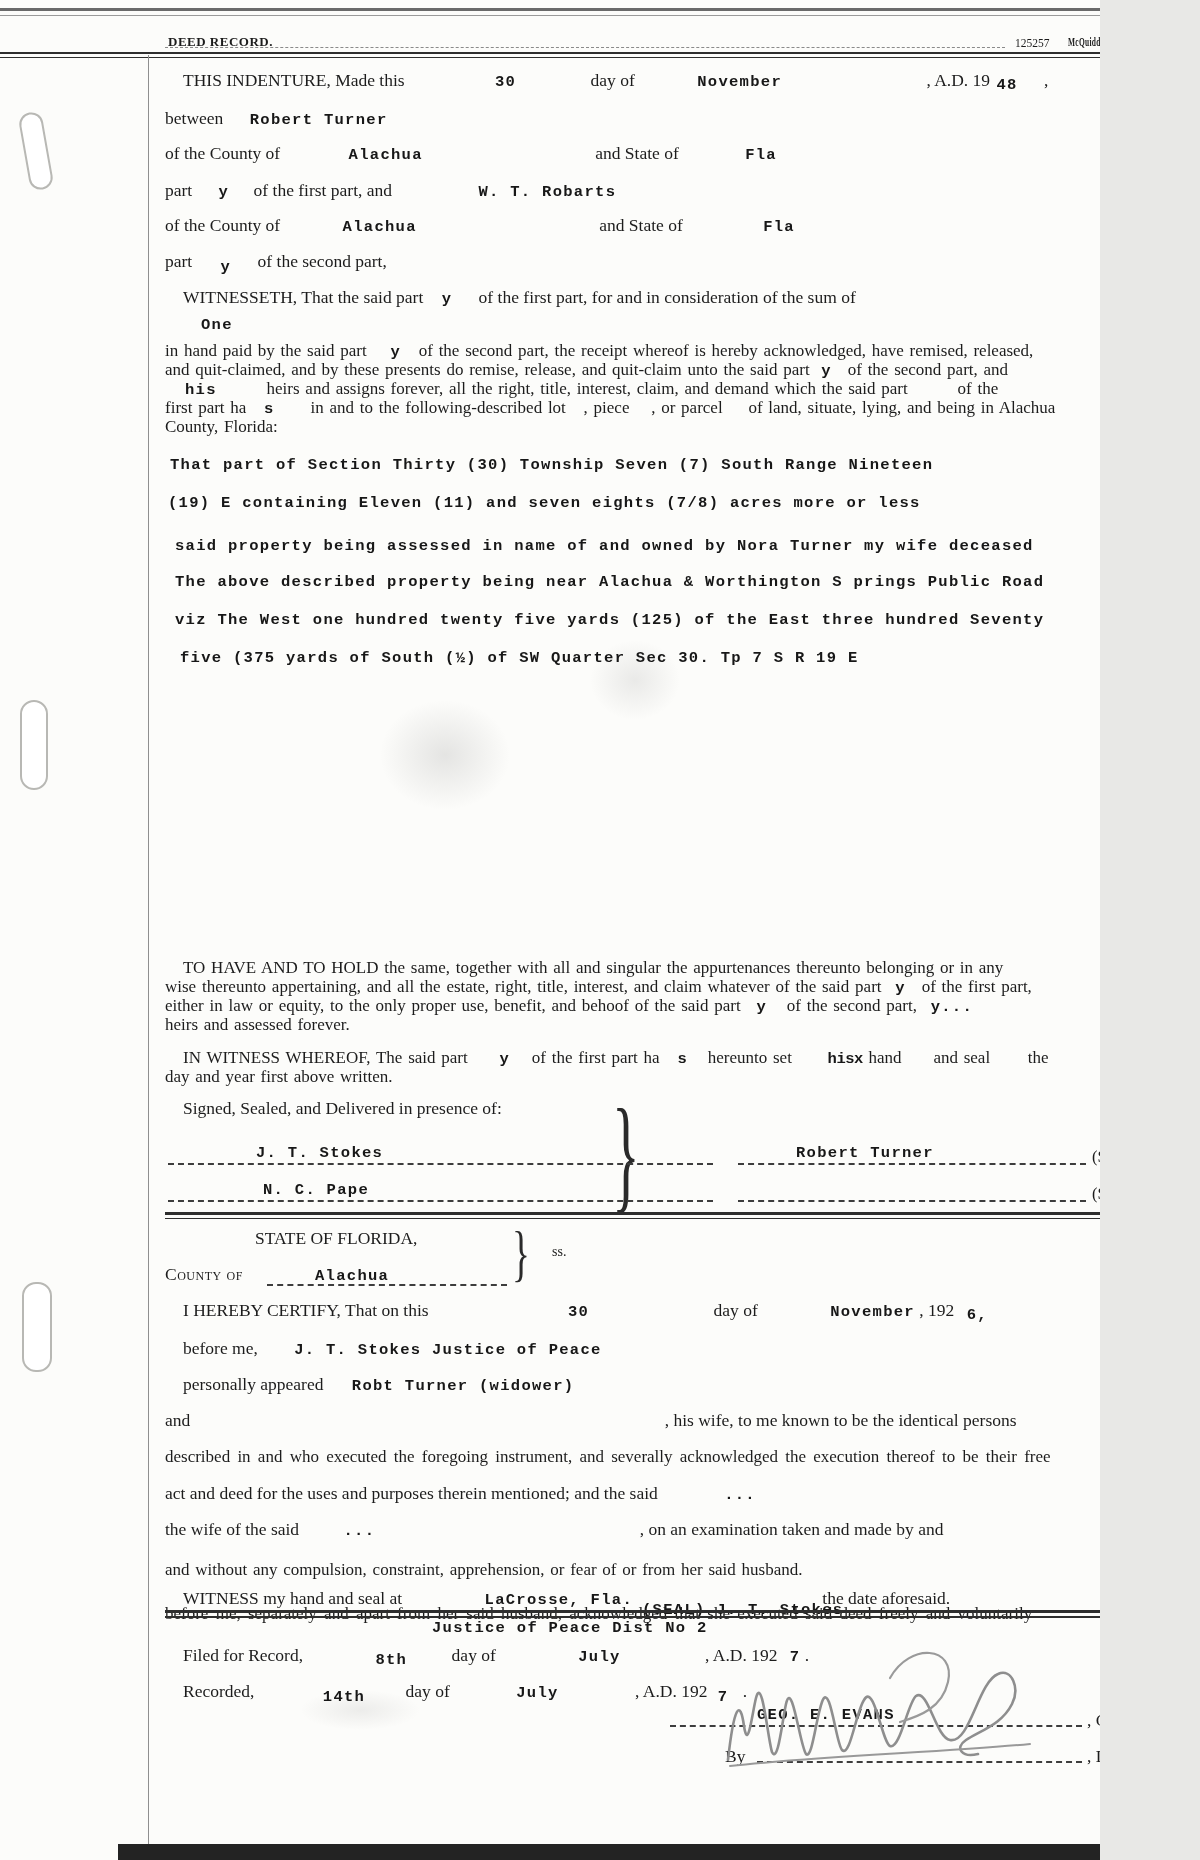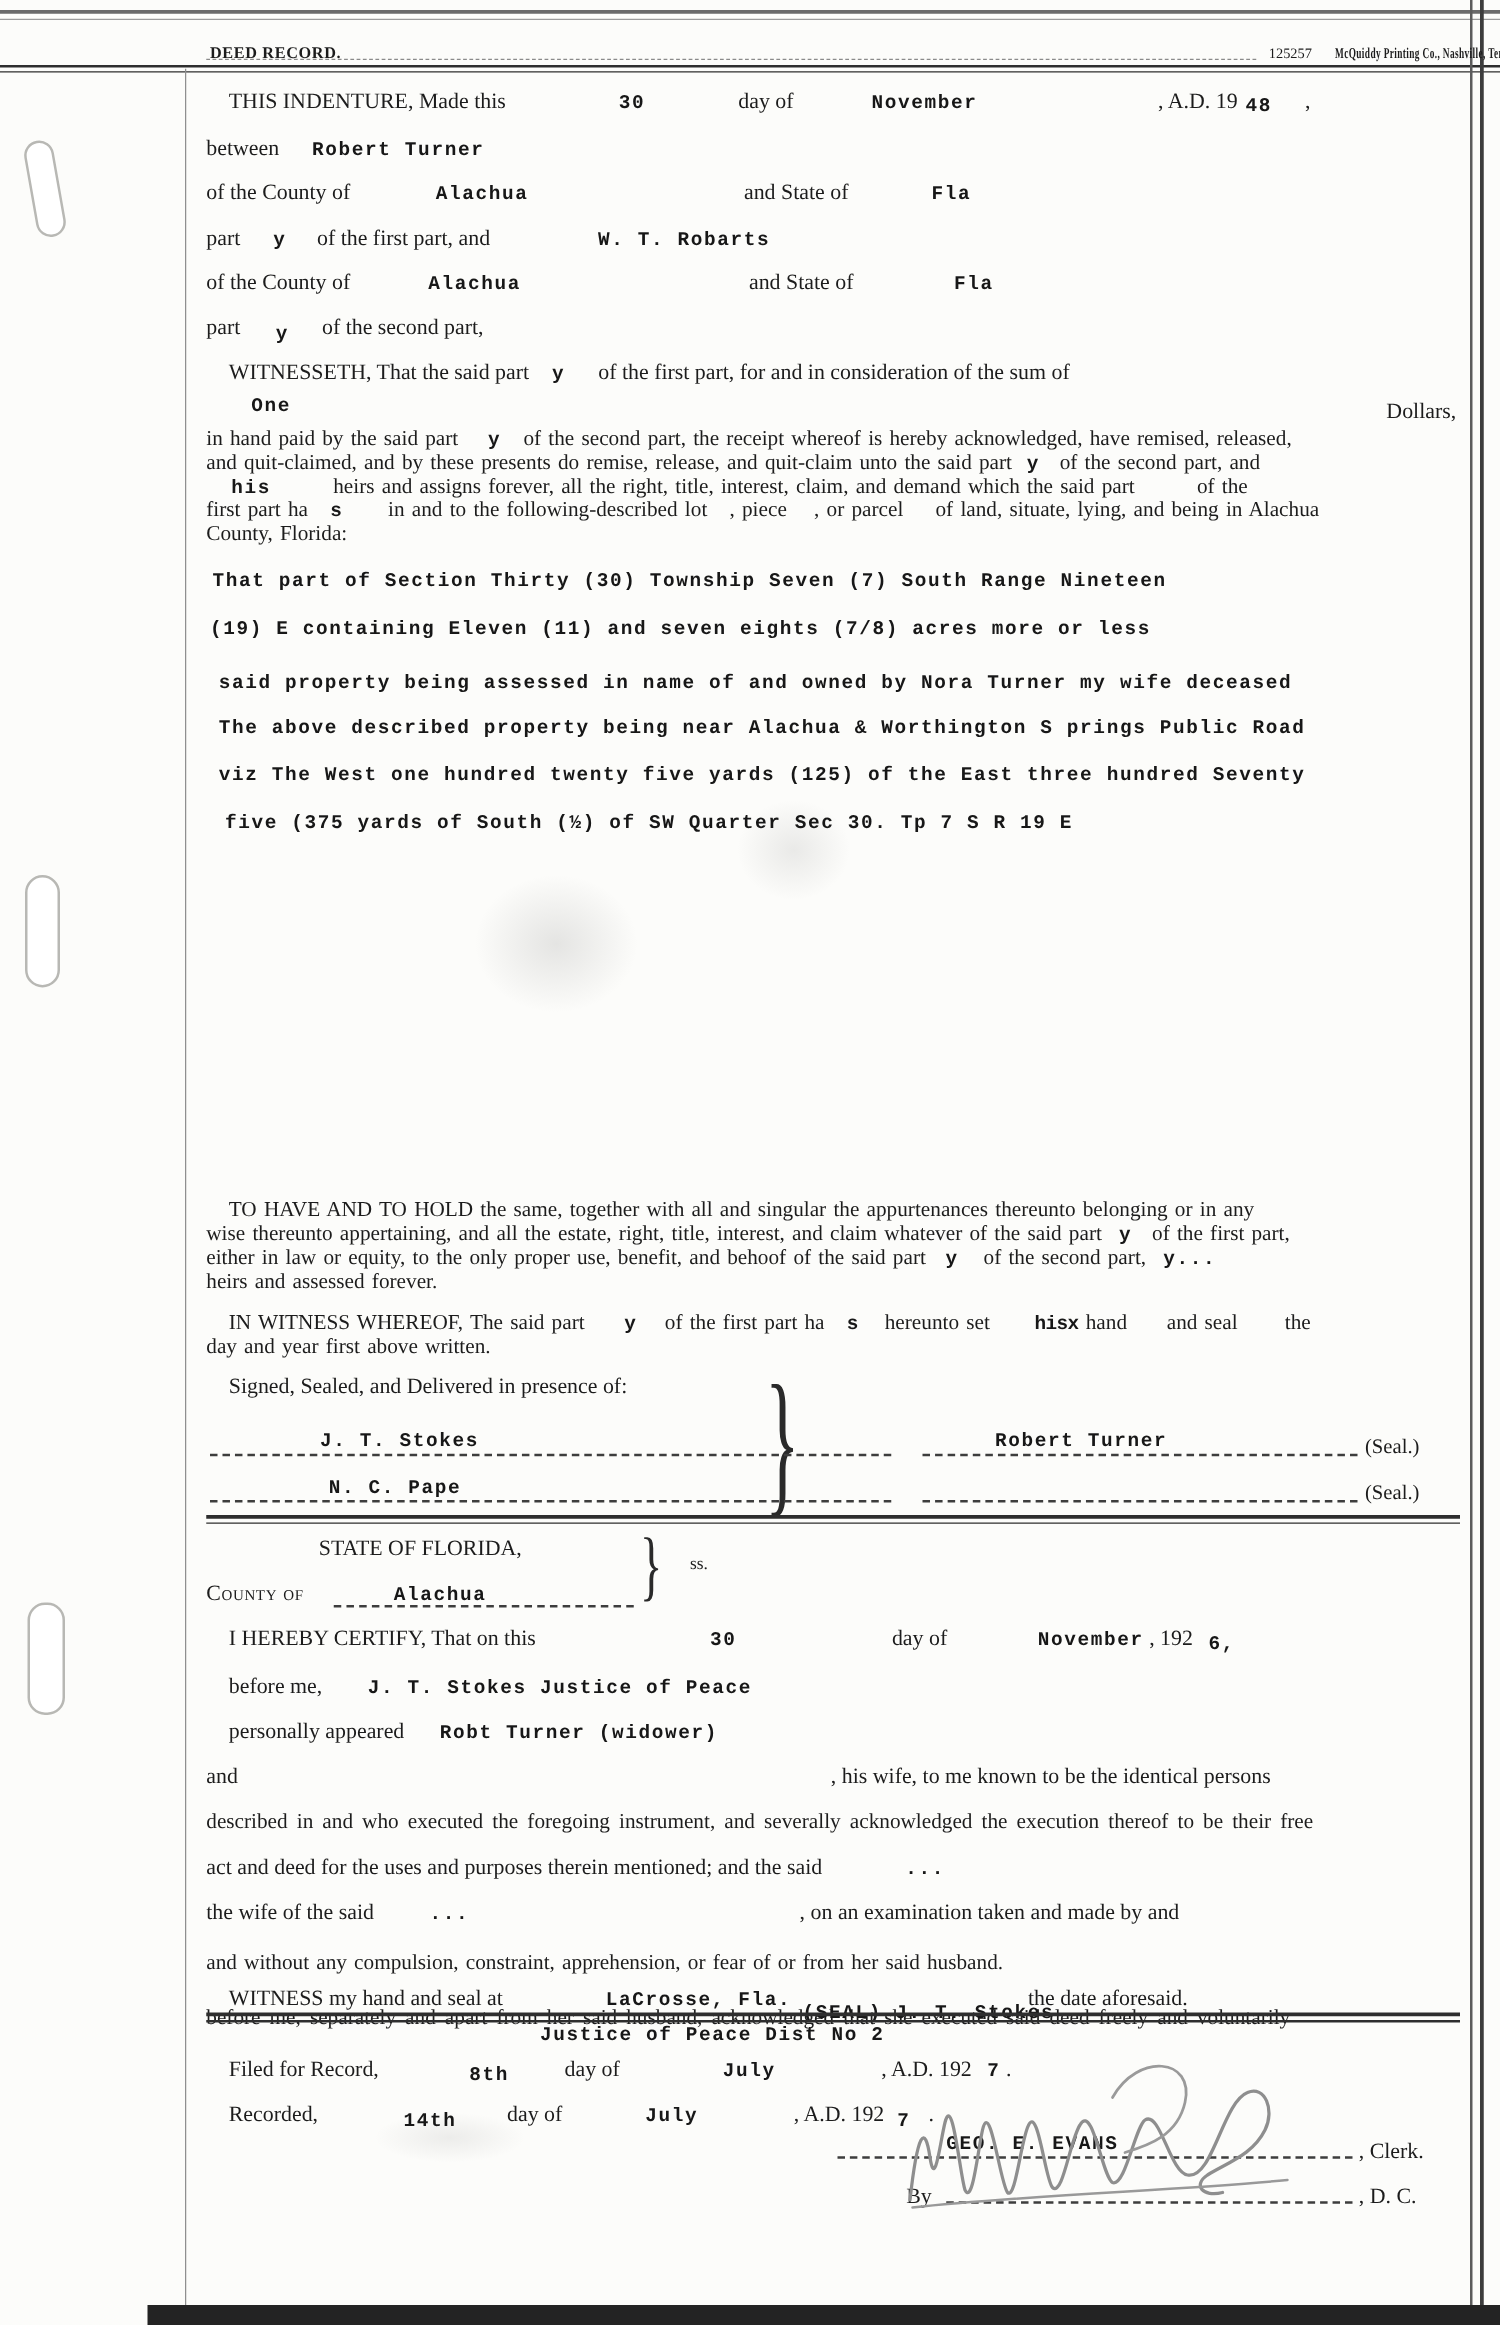--- a/index.html
+++ b/index.html
@@ -1,16 +1,16 @@
 <!DOCTYPE html>
 <html><head>
 <meta charset="utf-8">
 <style>
   html,body{margin:0;padding:0;background:#e8e8e6;}
-  .page{position:relative;width:1200px;height:1860px;background:#fcfcfa;overflow:hidden;
+  .page{position:relative;width:1100px;height:1860px;background:#fcfcfa;overflow:hidden;
         font-family:"Liberation Serif","DejaVu Serif",serif;color:#1c1c1c;}
   .l{position:absolute;white-space:nowrap;font-size:17.5px;line-height:20px;}
   .dense{font-size:17px;word-spacing:1.5px;}
   .t{font-family:"Liberation Mono","DejaVu Sans Mono",monospace;font-size:15.5px;
      font-weight:bold;letter-spacing:1.3px;color:#171717;}
   .sc{font-variant:small-caps;letter-spacing:.5px;}
   .hr{position:absolute;background:#2e2e2e;}
   .vr{position:absolute;background:#8f8f8f;}
   .dash{position:absolute;border-bottom:2px dashed #3d3d3d;height:0;}
   .brace{position:absolute;font-family:"Liberation Serif",serif;color:#2a2a2a;font-weight:400;}

